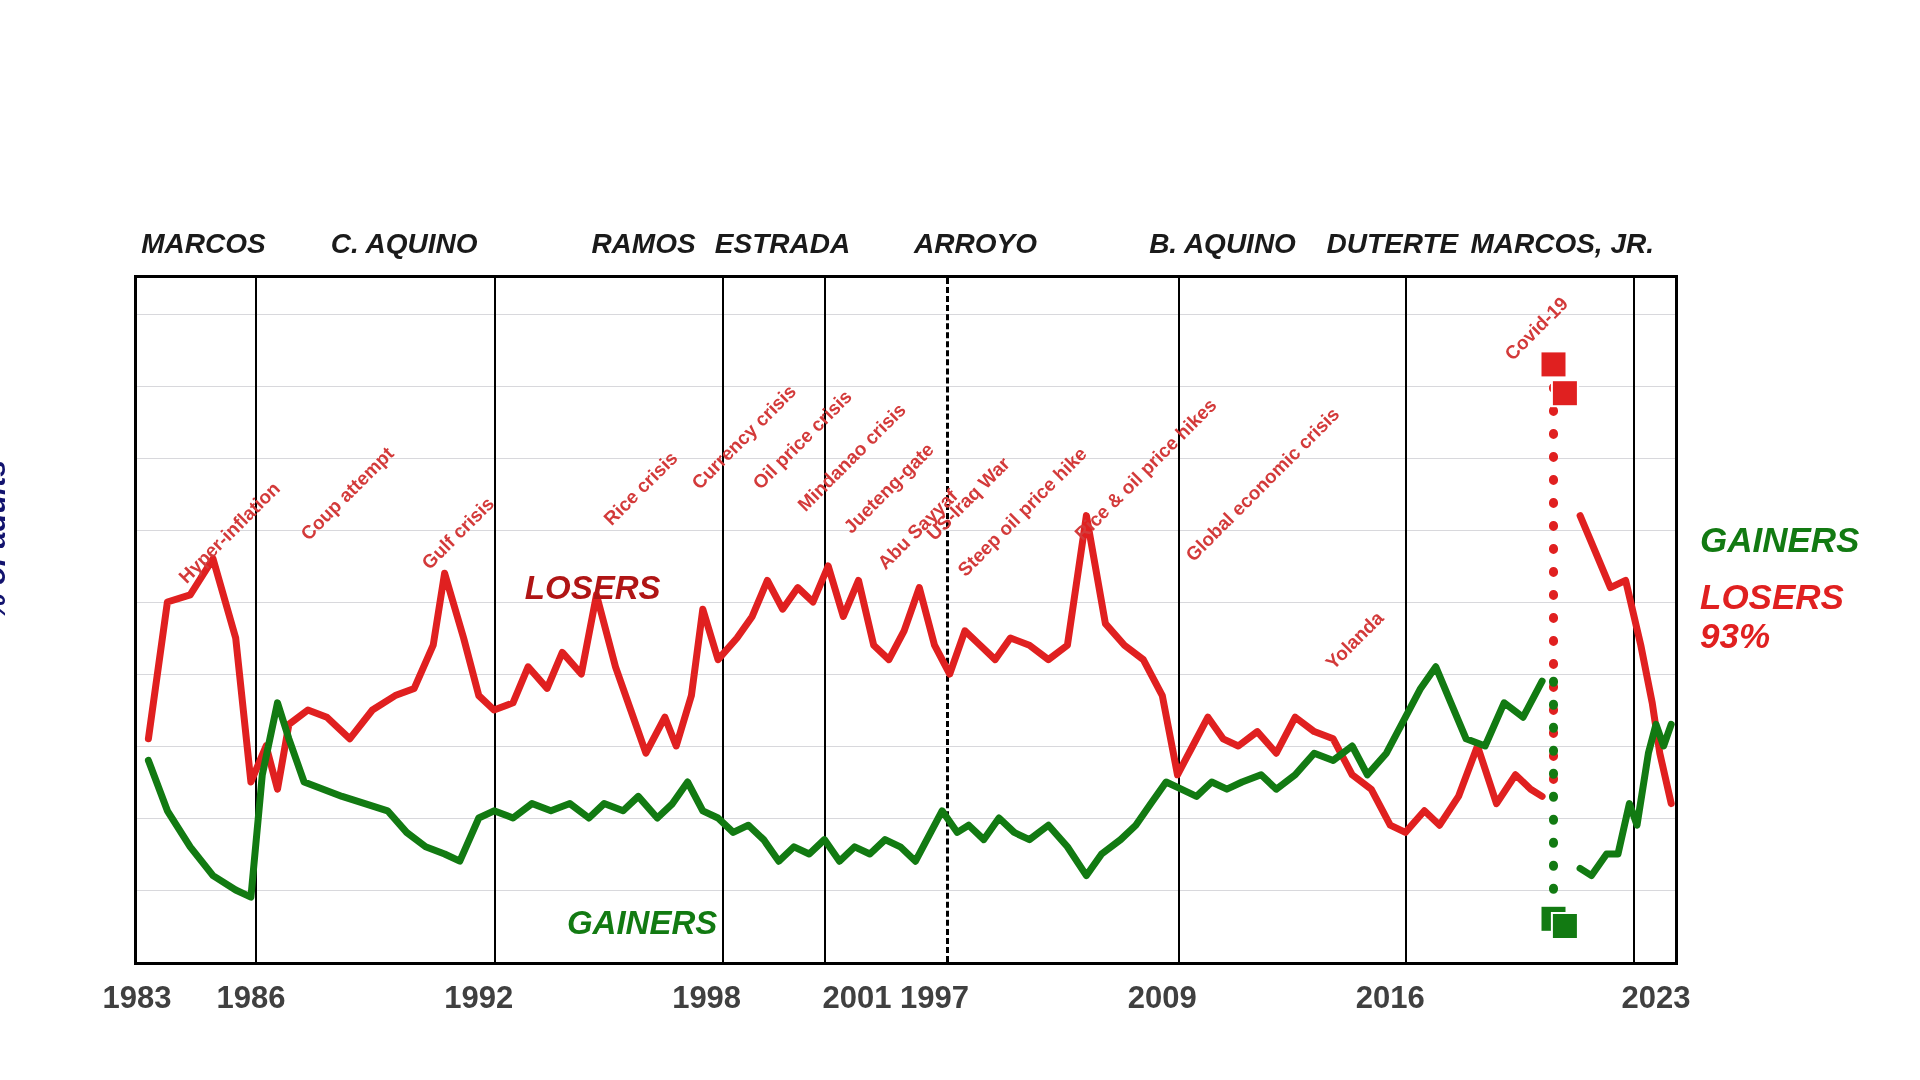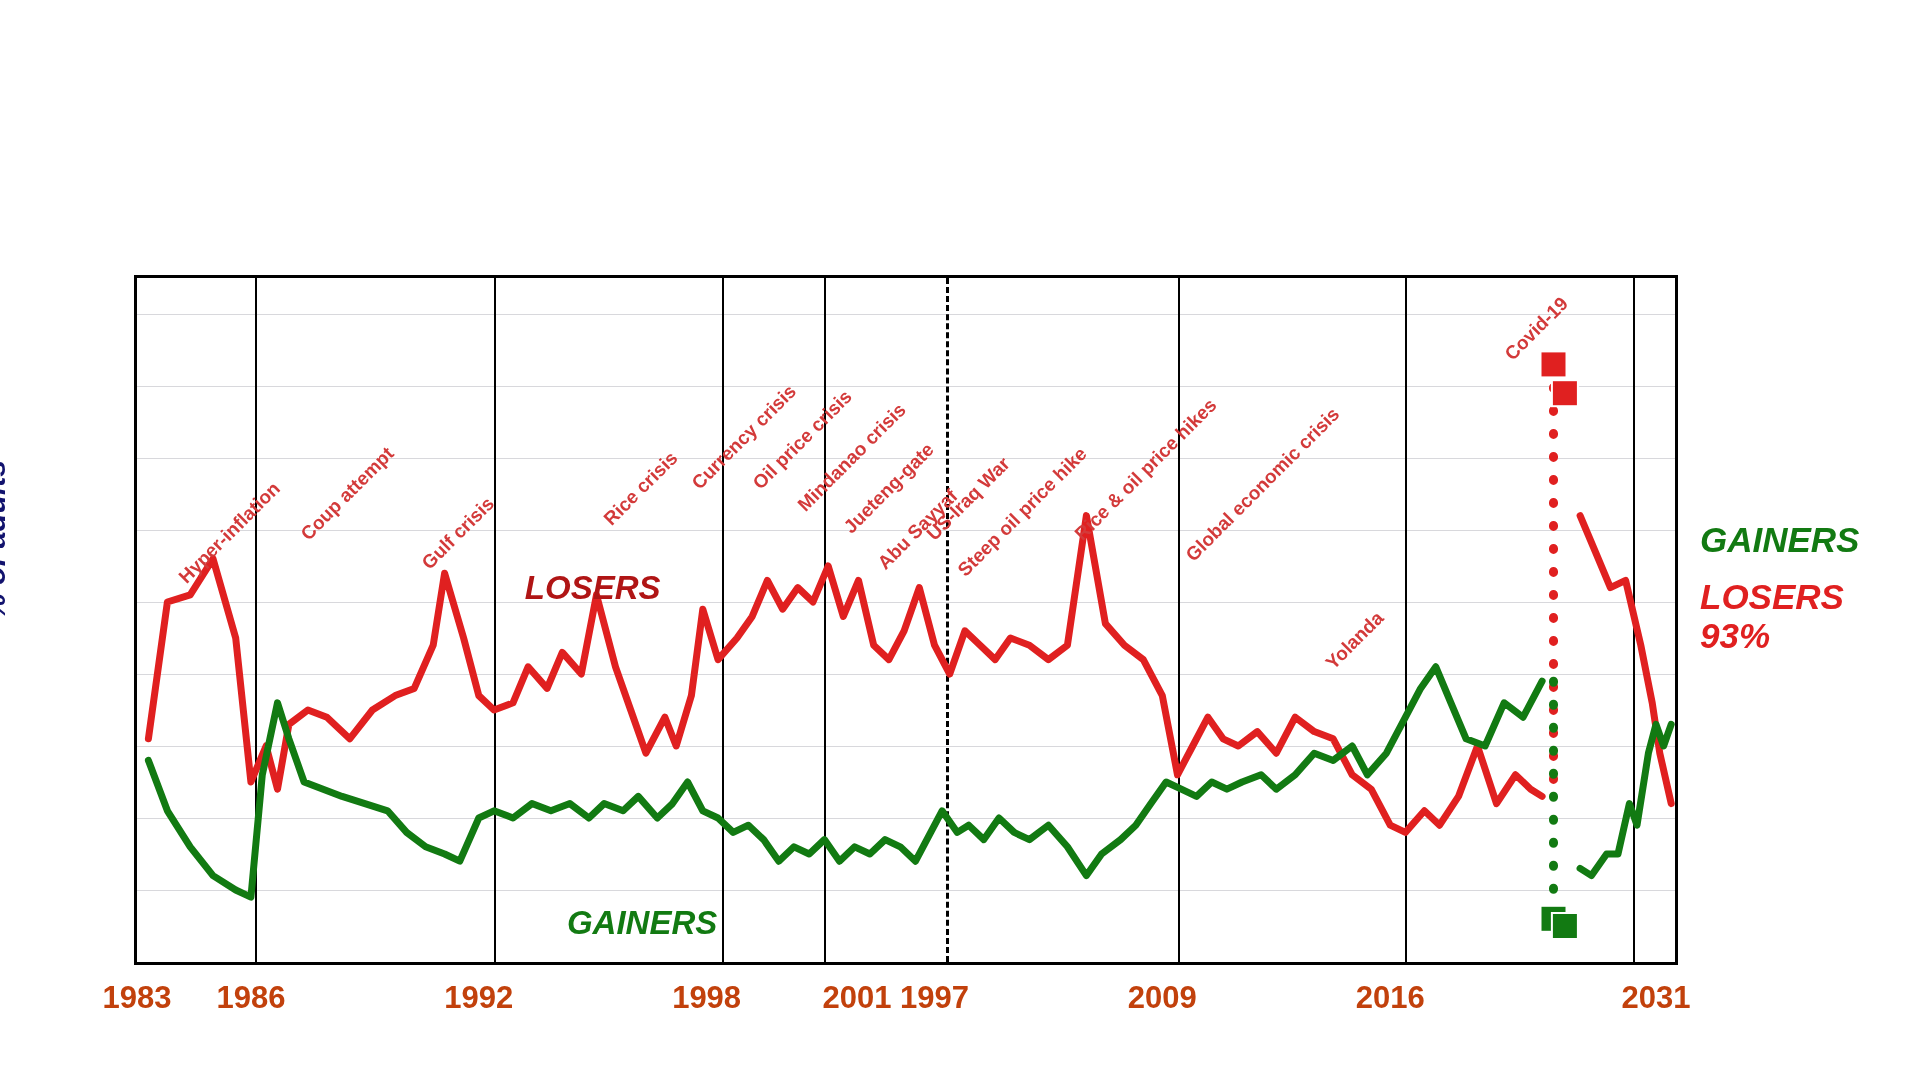--- a/index.html
+++ b/index.html
@@ -67,21 +67,21 @@
   .ylabel{
     position:absolute;
     left:-22px;top:620px;
     transform:rotate(-90deg);
     transform-origin:left top;
     font-size:30px;font-weight:bold;font-style:italic;
     color:#12136e;white-space:nowrap;
   }
   .xtick{
     position:absolute;top:980px;
-    font-size:31px;font-weight:bold;color:#c2410c;
+    font-size:31px;font-weight:bold;color:#404040;
     transform:translateX(-50%);
     white-space:nowrap;
   }
 
   
   .annot{
     position:absolute;
     font-size:19px;font-weight:bold;
     color:#d33a3a;
     white-space:nowrap;
@@ -110,20 +110,30 @@
   .lg-gap{height:18px;}
 
   svg{display:block;}
 </style>
 </head>
 <body>
 
 <div id="root">
 
 
+  <div class="pres-row" id="pres-row">
+      <div class="pres" style="left: 203.48px;">MARCOS</div>
+      <div class="pres" style="left: 404.2px;">C. AQUINO</div>
+      <div class="pres" style="left: 643.52px;">RAMOS</div>
+      <div class="pres" style="left: 782.48px;">ESTRADA</div>
+      <div class="pres" style="left: 975.48px;">ARROYO</div>
+      <div class="pres" style="left: 1222.52px;">B. AQUINO</div>
+      <div class="pres" style="left: 1392.36px;">DUTERTE</div>
+      <div class="pres" style="left: 1562.2px;">MARCOS, JR.</div>
+    </div>
 
   <div class="ylabel">% of adults</div>
 
   <div id="yticks">
       <div class="ytick" style="top: 890px;">10</div>
       <div class="ytick" style="top: 818px;">20</div>
       <div class="ytick" style="top: 746px;">30</div>
       <div class="ytick" style="top: 674px;">40</div>
       <div class="ytick" style="top: 602px;">50</div>
       <div class="ytick" style="top: 530px;">60</div>
@@ -133,21 +143,21 @@
     </div>
   <div id="xticks">
       <div class="xtick" style="left: 137px;">1983</div>
       <div class="xtick" style="left: 250.926px;">1986</div>
       <div class="xtick" style="left: 478.778px;">1992</div>
       <div class="xtick" style="left: 706.63px; text-align: right;">1998</div>
       <div class="xtick" style="left: 857px;">2001</div>
       <div class="xtick" style="left: 934.481px;">1997</div>
       <div class="xtick" style="left: 1162.33px;">2009</div>
       <div class="xtick" style="left: 1390.19px;">2016</div>
-      <div class="xtick" style="left: 1656.01px;">2031</div>
+      <div class="xtick" style="left: 1656.01px;">2023</div>
     </div>
 
   <div class="plot">
     <div class="plot-inner" id="plot-inner">
       <div id="grid-layer">
           <div class="gridline" style="top: 612px;"></div>
           <div class="gridline" style="top: 540px;"></div>
           <div class="gridline" style="top: 468px;"></div>
           <div class="gridline" style="top: 396px;"></div>
           <div class="gridline" style="top: 324px;"></div>

